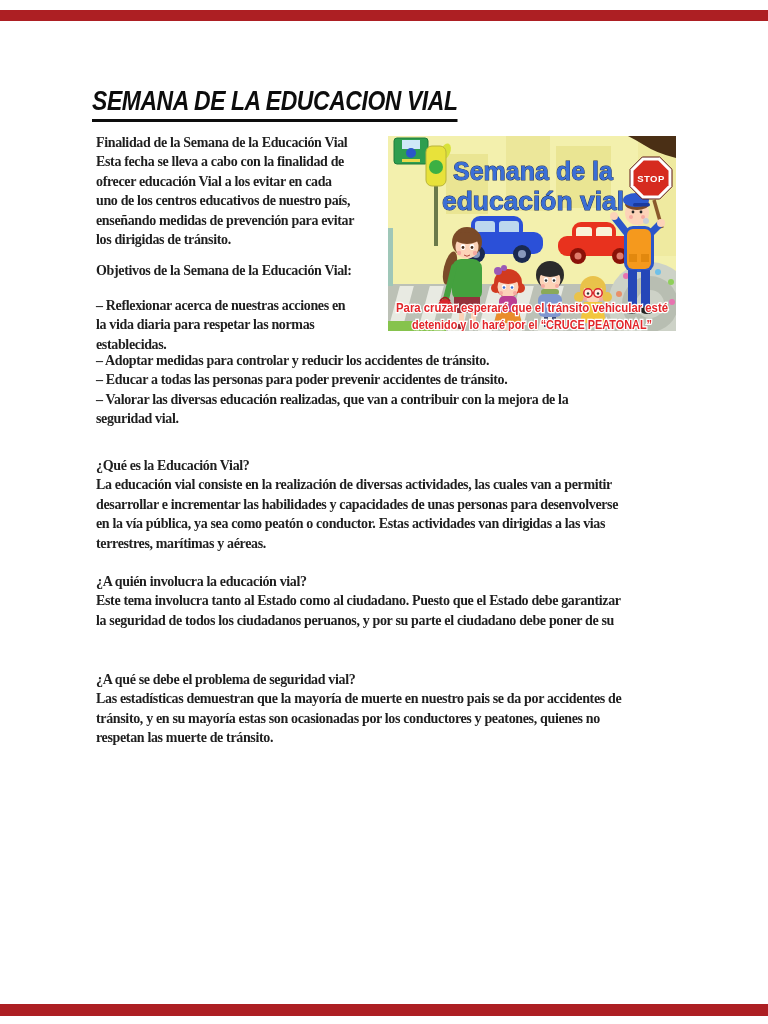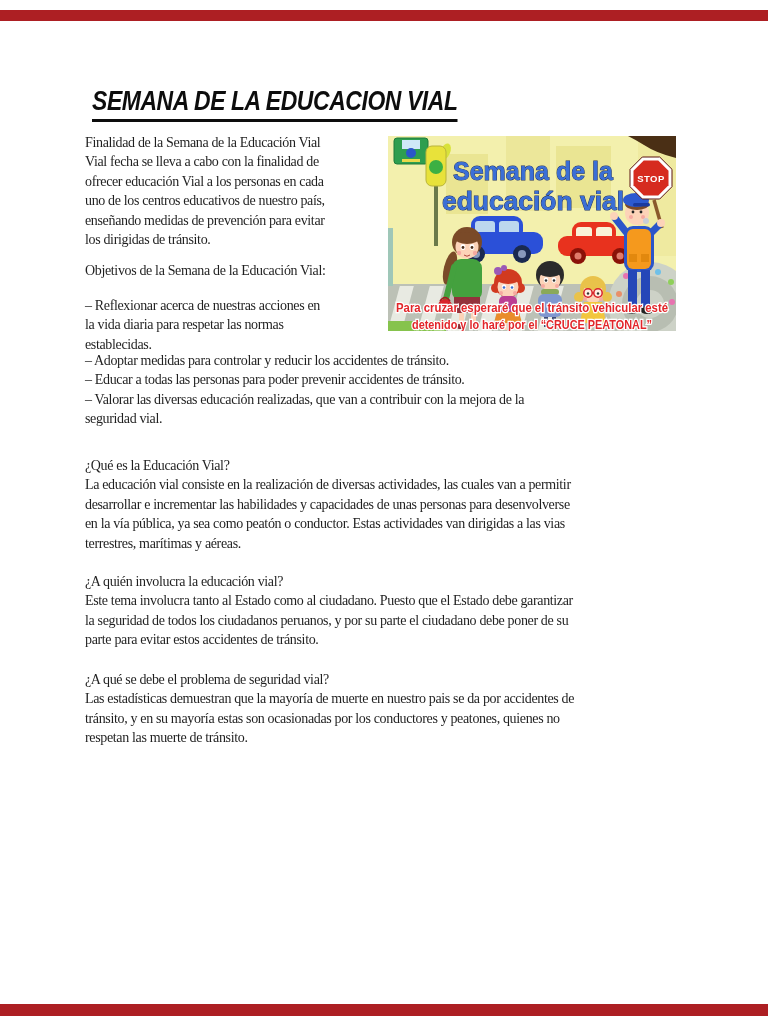--- a/index.html
+++ b/index.html
@@ -6,42 +6,42 @@
   .page{position:relative;width:768px;height:1024px;background:#ffffff;overflow:hidden;
         font-family:"Liberation Serif",serif;color:#1f1f1f;padding-left:22px;}
   .redbar{position:absolute;left:0;width:768px;height:11px;background:#ad1f23;}
   .redbar.top{top:10px;}
   .redbar.bottom{top:1004px;height:12px;}
   .title{position:absolute;left:92px;top:87px;margin:0;
          font-family:"Liberation Sans",sans-serif;font-weight:700;font-style:italic;
          font-size:27px;color:#0d0d0d;letter-spacing:-0.5px;white-space:nowrap;
          transform:scaleX(0.85);transform-origin:left top;
          border-bottom:3.5px solid #0d0d0d;padding-bottom:2px;line-height:1.1;}
-  .block{position:absolute;left:85px;white-space:nowrap;}
+  .block{position:absolute;left:96px;white-space:nowrap;font-weight:bold;}
   .ln{height:19.4px;line-height:19.4px;font-size:14px;letter-spacing:-0.35px;}
   .illu{position:absolute;left:388px;top:136px;width:288px;height:195px;}
   svg text{font-family:"Liberation Sans",sans-serif;}
   .cartoon-title{font-weight:700;fill:#3b6fd6;stroke:#1c2f66;stroke-width:0.9;paint-order:stroke;}
   .caption{font-weight:700;fill:#e2262a;stroke:#ffffff;stroke-width:2.6;paint-order:stroke;}
   .stoptxt{font-weight:700;fill:#ffffff;letter-spacing:0.5px;}
 </style>
 </head>
 <body>
 
 <div class="page">
 
   <div class="redbar top"></div>
   <div class="redbar bottom"></div>
 
   <h1 class="title">SEMANA DE LA EDUCACION VIAL</h1>
 
   <div class="block" style="top:133px">
     <div class="ln">Finalidad de la Semana de la Educación Vial</div>
-    <div class="ln">Vial fecha se lleva a cabo con la finalidad de</div>
-    <div class="ln">ofrecer educación Vial a los personas en cada</div>
+    <div class="ln">Esta fecha se lleva a cabo con la finalidad de</div>
+    <div class="ln">ofrecer educación Vial a los evitar en cada</div>
     <div class="ln">uno de los centros educativos de nuestro país,</div>
     <div class="ln">enseñando medidas de prevención para evitar</div>
     <div class="ln">los dirigidas de tránsito.</div>
   </div>
 
   <div class="block" style="top:261px">
     <div class="ln">Objetivos de la Semana de la Educación Vial:</div>
   </div>
 
   <div class="block" style="top:296px">
@@ -62,21 +62,20 @@
     <div class="ln">La educación vial consiste en la realización de diversas actividades, las cuales van a permitir</div>
     <div class="ln">desarrollar e incrementar las habilidades y capacidades de unas personas para desenvolverse</div>
     <div class="ln">en la vía pública, ya sea como peatón o conductor. Estas actividades van dirigidas a las vias</div>
     <div class="ln">terrestres, marítimas y aéreas.</div>
   </div>
 
   <div class="block" style="top:572px">
     <div class="ln">¿A quién involucra la educación vial?</div>
     <div class="ln">Este tema involucra tanto al Estado como al ciudadano. Puesto que el Estado debe garantizar</div>
     <div class="ln">la seguridad de todos los ciudadanos peruanos, y por su parte el ciudadano debe poner de su</div>
-    <div class="ln">parte para evitar estos accidentes de tránsito.</div>
   </div>
 
   <div class="block" style="top:670px">
     <div class="ln">¿A qué se debe el problema de seguridad vial?</div>
     <div class="ln">Las estadísticas demuestran que la mayoría de muerte en nuestro pais se da por accidentes de</div>
     <div class="ln">tránsito, y en su mayoría estas son ocasionadas por los conductores y peatones, quienes no</div>
     <div class="ln">respetan las muerte de tránsito.</div>
   </div>
 
   <svg class="illu" viewBox="0 0 288 195">

